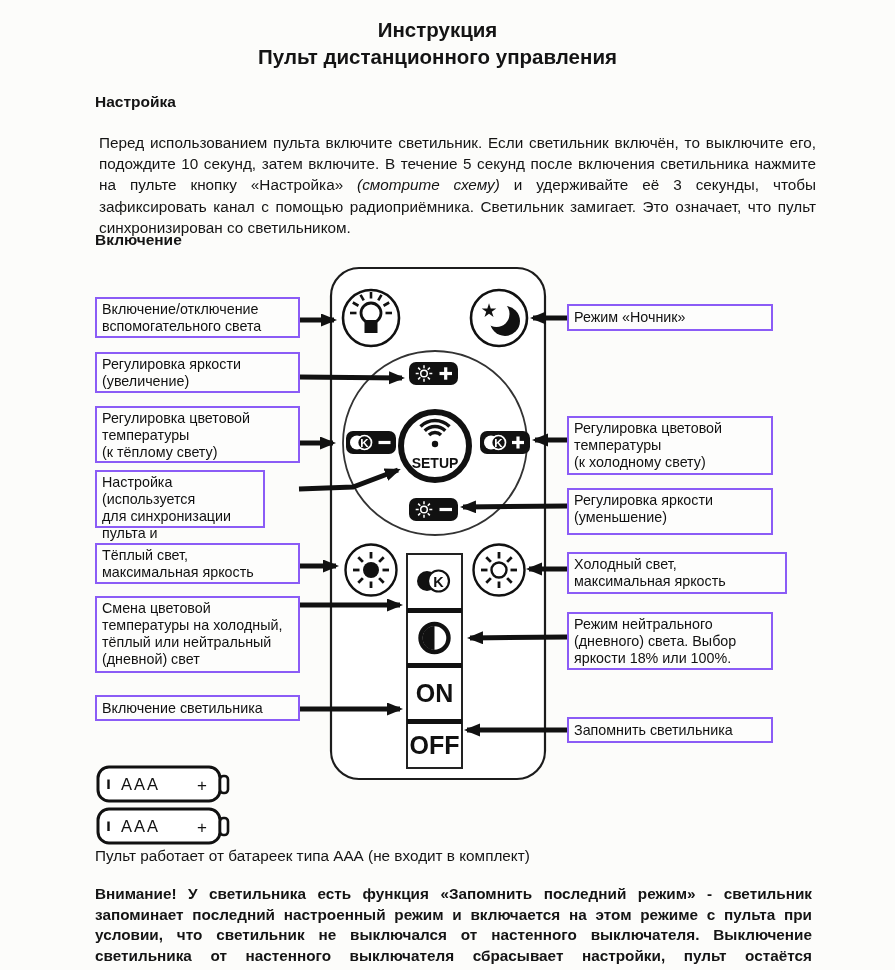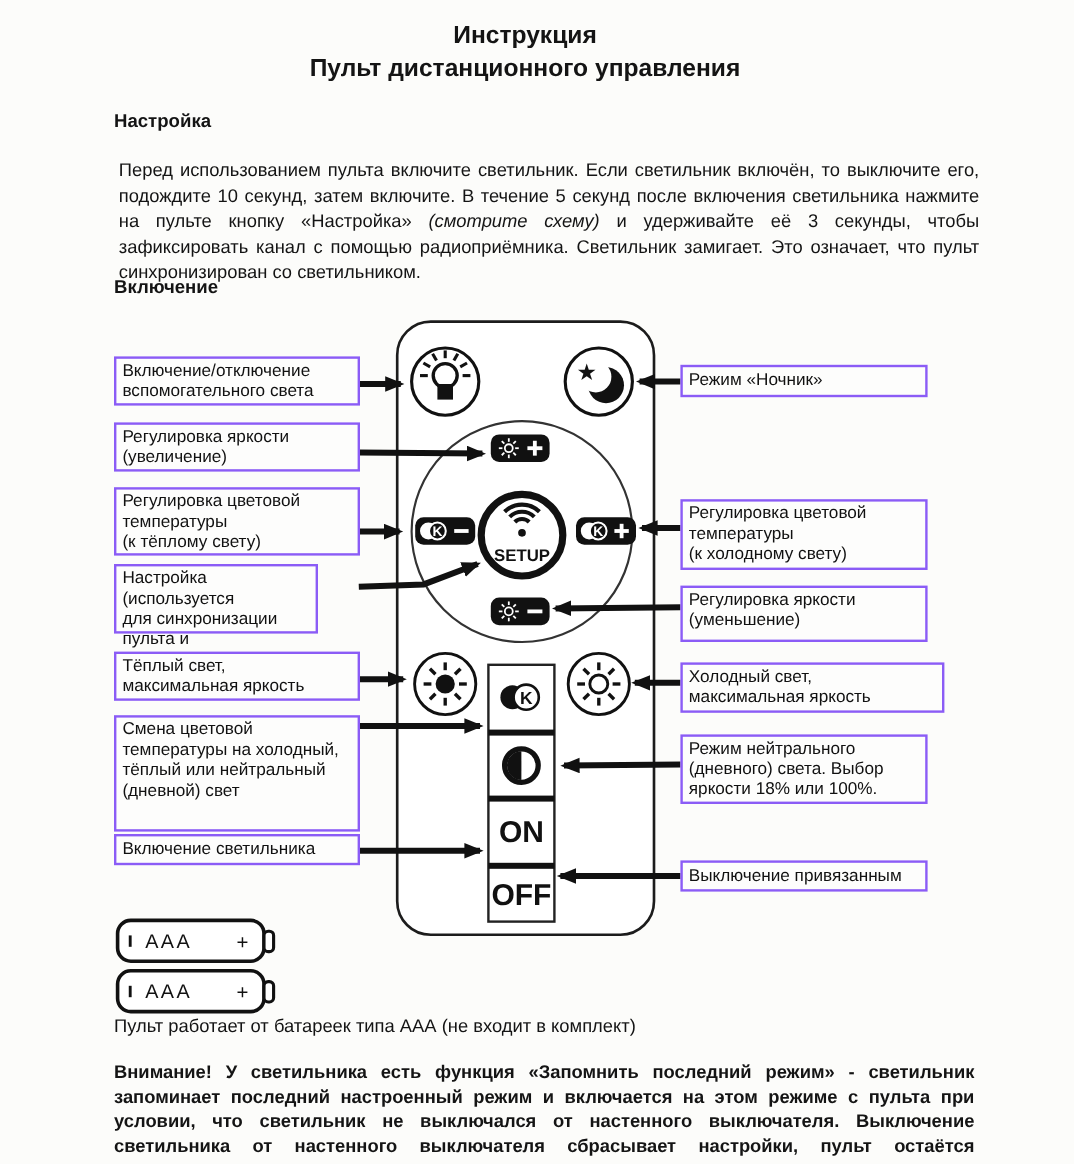--- a/index.html
+++ b/index.html
@@ -60,38 +60,38 @@
   <div class="lbox" style="left:95px;top:352px;width:205px;height:41px;">Регулировка яркости
 (увеличение)</div>
   <div class="lbox" style="left:95px;top:406px;width:205px;height:57px;">Регулировка цветовой
 температуры
 (к тёплому свету)</div>
   <div class="lbox" style="left:95px;top:470px;width:170px;height:58px;">Настройка (используется
 для синхронизации пульта и
 светильника)</div>
   <div class="lbox" style="left:95px;top:543px;width:205px;height:41px;">Тёплый свет,
 максимальная яркость</div>
-  <div class="lbox" style="left:95px;top:596px;width:205px;height:97px;">Смена цветовой
+  <div class="lbox" style="left:95px;top:596px;width:205px;height:77px;">Смена цветовой
 температуры на холодный,
 тёплый или нейтральный
 (дневной) свет</div>
   <div class="lbox vcenter" style="left:95px;top:695px;width:205px;height:26px;">Включение светильника</div>
 
   <div class="lbox vcenter" style="left:567px;top:304px;width:206px;height:27px;">Режим «Ночник»</div>
   <div class="lbox" style="left:567px;top:416px;width:206px;height:59px;">Регулировка цветовой
 температуры
 (к холодному свету)</div>
   <div class="lbox" style="left:567px;top:488px;width:206px;height:47px;">Регулировка яркости
 (уменьшение)</div>
   <div class="lbox" style="left:567px;top:552px;width:220px;height:42px;">Холодный свет,
 максимальная яркость</div>
   <div class="lbox" style="left:567px;top:612px;width:206px;height:58px;">Режим нейтрального
 (дневного) света. Выбор
 яркости 18% или 100%.</div>
-  <div class="lbox vcenter" style="left:567px;top:717px;width:206px;height:26px;">Выключение привязанным</div>
+  <div class="lbox vcenter" style="left:567px;top:717px;width:206px;height:26px;">Запомнить светильника</div>
 
   <svg class="diagram" width="895" height="970" viewBox="0 0 895 970">
     <defs>
       <marker id="ah" markerUnits="userSpaceOnUse" markerWidth="18" markerHeight="14" refX="13" refY="6.5" orient="auto">
         <path d="M0,0 L16,6.5 L0,13 Z" fill="#111"></path>
       </marker>
     </defs>
 
     <rect x="331" y="268" width="214" height="511" rx="28" fill="#ffffff" stroke="#1c1c1c" stroke-width="2.2"></rect>
 

